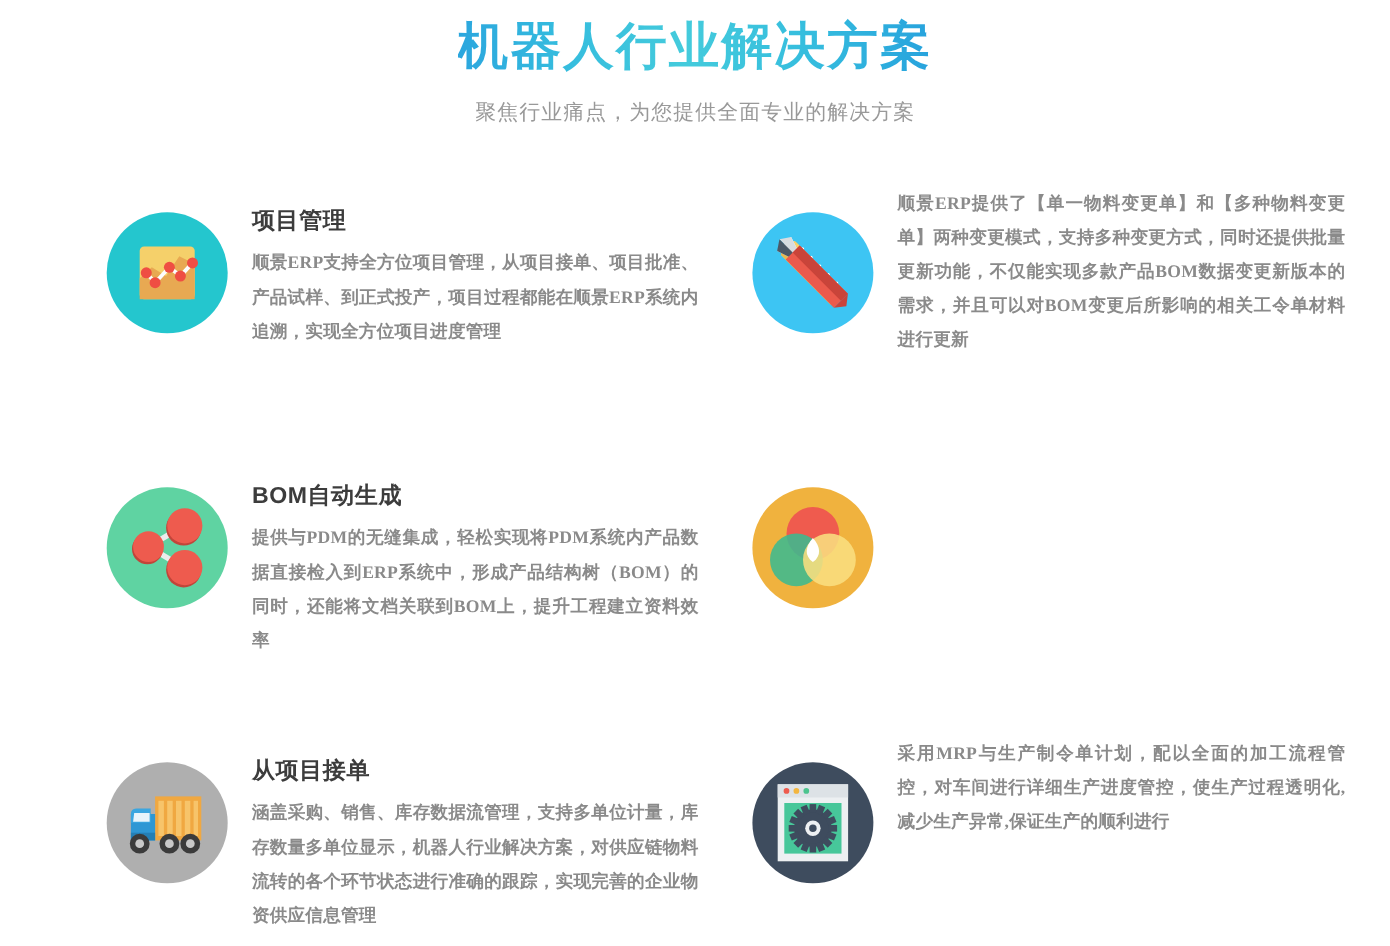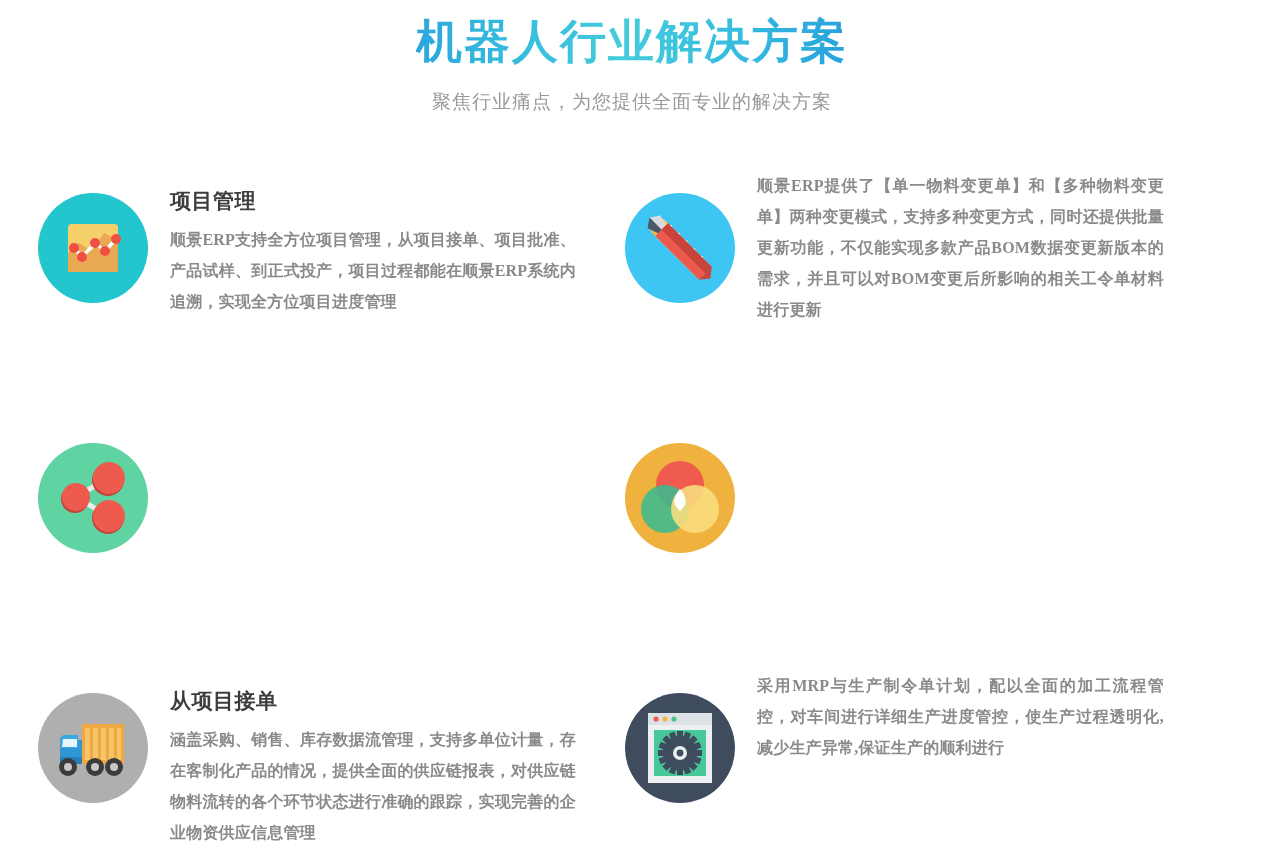--- a/index.html
+++ b/index.html
@@ -34,21 +34,21 @@
   }
 
   
   .cards {
     position:absolute;
     top:170px; left:0;
     width:1264px;
     display:grid;
     grid-template-columns:539px 539px;
     column-gap:48px;
-    padding-left:38px;
+    padding-left:97px;
     row-gap:0;
   }
   .card { display:flex; align-items:flex-start; }
   .card.r1 { height:250px; }
   .card.r2 { height:250px; }
   .card.r3 { height:190px; }
 
   .icon-wrap {
     flex:0 0 110px;
     width:110px; height:110px;
@@ -157,20 +157,24 @@
             </g>
             <circle cx="70" cy="37" r="16" fill="#C1453A"></circle>
             <circle cx="71" cy="35" r="16" fill="#EE5B4E"></circle>
             <circle cx="37" cy="56" r="14" fill="#C1453A"></circle>
             <circle cx="38" cy="54" r="14" fill="#EE5B4E"></circle>
             <circle cx="70" cy="75" r="16" fill="#C1453A"></circle>
             <circle cx="71" cy="73" r="16" fill="#EE5B4E"></circle>
           </svg>
         </span>
       </div>
+      <div class="card-body">
+        <div class="card-title">BOM自动生成</div>
+        <div class="card-desc">提供与PDM的无缝集成，轻松实现将PDM系统内产品数据直接检入到ERP系统中，形成产品结构树（BOM）的同时，还能将文档关联到BOM上，提升工程建立资料效率</div>
+      </div>
     </div>
 
     <div class="card right r2">
       <div class="icon-wrap" style="background:#F0B23E">
         <span class="ic">
           <svg viewBox="0 0 110 110">
             <circle cx="55" cy="42" r="24" fill="#EF5B4E"></circle>
             <circle cx="40" cy="66" r="24" fill="#3CB98F" fill-opacity="0.88"></circle>
             <circle cx="70" cy="66" r="24" fill="#F9DE80" fill-opacity="0.88"></circle>
             <path d="M55 46 C62 54 63 62 55 68 C47 62 48 54 55 46 Z" fill="#FFFFFF"></path>
@@ -199,21 +203,21 @@
             <circle cx="30" cy="74" r="4" fill="#C8C8C8"></circle>
             <circle cx="57" cy="74" r="9" fill="#3B3B3B"></circle>
             <circle cx="57" cy="74" r="4" fill="#C8C8C8"></circle>
             <circle cx="76" cy="74" r="9" fill="#3B3B3B"></circle>
             <circle cx="76" cy="74" r="4" fill="#C8C8C8"></circle>
           </svg>
         </span>
       </div>
       <div class="card-body">
         <div class="card-title">从项目接单</div>
-        <div class="card-desc">涵盖采购、销售、库存数据流管理，支持多单位计量，存在客制化产品的情况，提供全面的供应链报表，对供应链物料流转的各个环节状态进行准确的跟踪，实现完善的企业物资供应信息管理</div>
+        <div class="card-desc">涵盖采购、销售、库存数据流管理，支持多单位计量，库存数量多单位显示，机器人行业解决方案，对供应链物料流转的各个环节状态进行准确的跟踪，实现完善的企业物资供应信息管理</div>
       </div>
     </div>
 
     <div class="card right r3">
       <div class="icon-wrap" style="background:#3E4C5E">
         <span class="ic">
           <svg viewBox="0 0 110 110">
             <rect x="23" y="20" width="64" height="70" fill="#EDF0F2"></rect>
             <rect x="23" y="20" width="64" height="12" fill="#DDE2E6"></rect>
             <circle cx="31" cy="26" r="2.6" fill="#EE5B4E"></circle>

